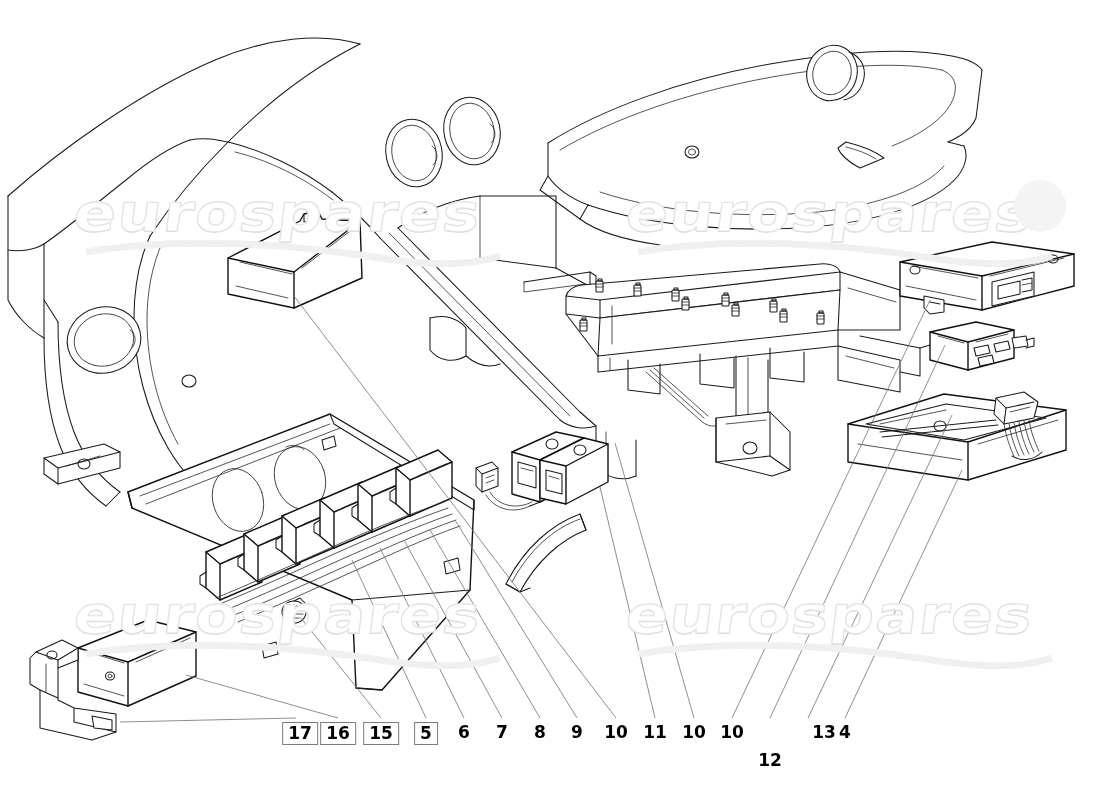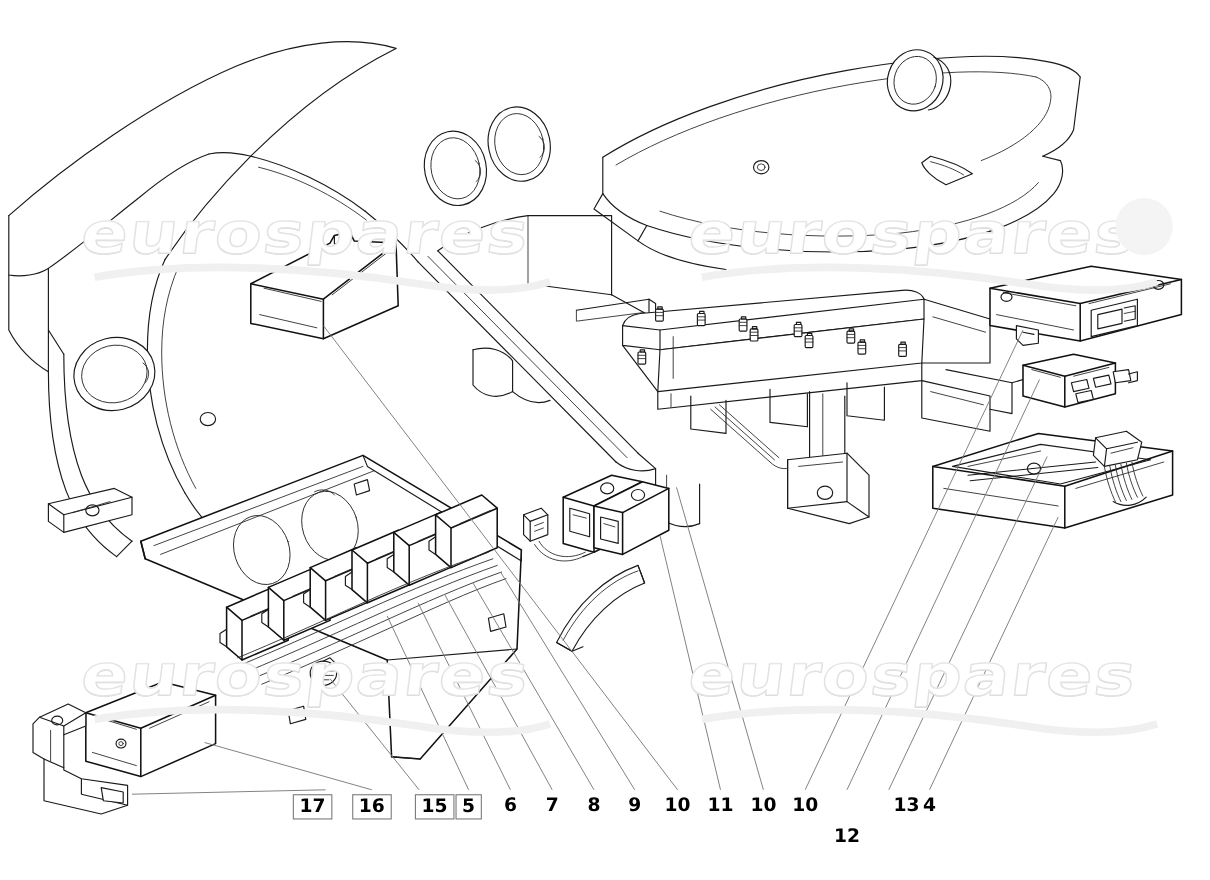--- a/index.html
+++ b/index.html
@@ -484,23 +484,23 @@
 
   <svg class="wm-swoosh" width="1100" height="800" viewBox="0 0 1100 800">
     <path d="M86 252 C 180 236 290 244 380 258 C 430 266 470 266 500 256" fill="none" stroke="#f0f0f0" stroke-width="7"></path>
     <path d="M638 252 C 732 236 842 244 932 258 C 982 266 1022 266 1052 256" fill="none" stroke="#f0f0f0" stroke-width="7"></path>
     <path d="M86 654 C 180 638 290 646 380 660 C 430 668 470 668 500 658" fill="none" stroke="#f0f0f0" stroke-width="7"></path>
     <path d="M638 654 C 732 638 842 646 932 660 C 982 668 1022 668 1052 658" fill="none" stroke="#f0f0f0" stroke-width="7"></path>
     <path d="M1040 180 a 26 26 0 1 0 0.1 0" fill="#f4f4f4"></path>
   </svg>
 
   <div id="labels">
-      <div class="lbl boxed" style="left: 284px; top: 722px;">17</div>
+      <div class="lbl boxed" style="left: 300px; top: 722px;">17</div>
       <div class="lbl boxed" style="left: 338px; top: 722px;">16</div>
-      <div class="lbl boxed" style="left: 381px; top: 722px; margin-left: 14px;">15</div>
+      <div class="lbl boxed" style="left: 381px; top: 722px;">15</div>
       <div class="lbl boxed" style="left: 426px; top: 722px;">5</div>
       <div class="lbl" style="left: 464px; top: 722px;">6</div>
       <div class="lbl" style="left: 502px; top: 722px;">7</div>
       <div class="lbl" style="left: 540px; top: 722px;">8</div>
       <div class="lbl" style="left: 577px; top: 722px;">9</div>
       <div class="lbl" style="left: 616px; top: 722px;">10</div>
       <div class="lbl" style="left: 655px; top: 722px;">11</div>
       <div class="lbl" style="left: 694px; top: 722px;">10</div>
       <div class="lbl" style="left: 732px; top: 722px;">10</div>
       <div class="lbl" style="left: 770px; top: 750px;">12</div>

